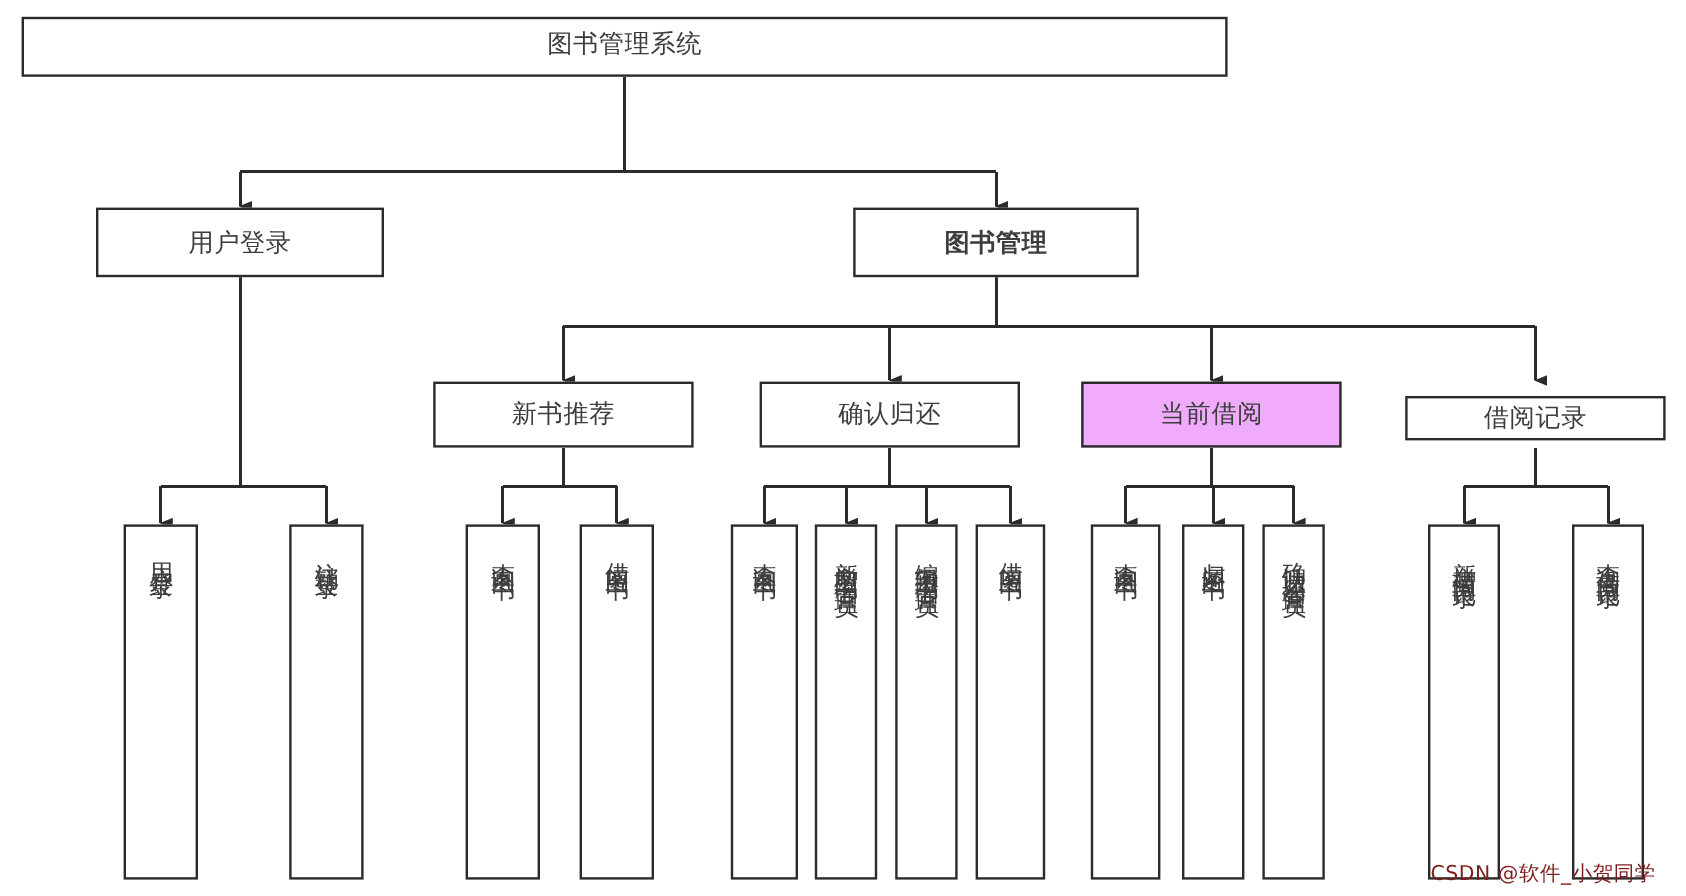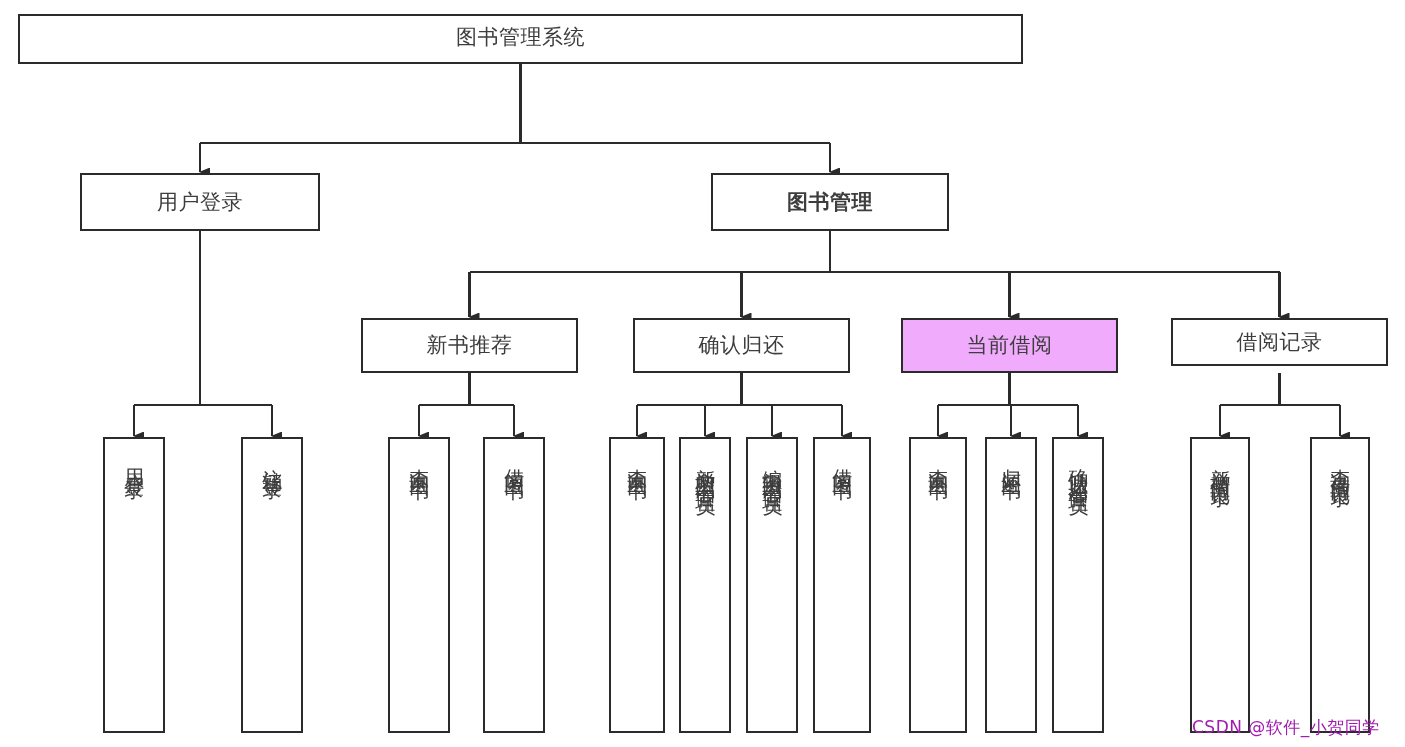--- a/index.html
+++ b/index.html
@@ -127,21 +127,21 @@
       </div>
       <div class="node-box" style="left: 361px; top: 318px; width: 217px; height: 55px; border-color: rgb(43, 43, 43); background: rgb(255, 255, 255); align-items: center;">
         <span class="node-label" style="color: rgb(61, 61, 61);">新书推荐</span>
       </div>
       <div class="node-box" style="left: 633px; top: 318px; width: 217px; height: 55px; border-color: rgb(43, 43, 43); background: rgb(255, 255, 255);">
         <span class="node-label" style="color: rgb(61, 61, 61);">确认归还</span>
       </div>
       <div class="node-box" style="left: 901px; top: 318px; width: 217px; height: 55px; border-color: rgb(43, 43, 43); background: #f0abfc;">
         <span class="node-label" style="color: rgb(61, 61, 61);">当前借阅</span>
       </div>
-      <div class="node-box" style="left: 1171px; top: 318px; width: 217px; height: 48px; border-color: rgb(43, 43, 43); background: rgb(255, 255, 255);">
+      <div class="node-box" style="left: 1171px; top: 330px; width: 217px; height: 37px; border-color: rgb(43, 43, 43); background: rgb(255, 255, 255);">
         <span class="node-label" style="color: rgb(61, 61, 61);">借阅记录</span>
       </div>
       <div class="node-box vertical" style="left: 103px; top: 437px; width: 62px; height: 296px; border-color: rgb(43, 43, 43); background: rgb(255, 255, 255);">
         <span class="node-label" style="color: rgb(61, 61, 61);">用户登录</span>
       </div>
       <div class="node-box vertical" style="left: 241px; top: 437px; width: 62px; height: 296px; border-color: rgb(43, 43, 43); background: rgb(255, 255, 255);">
         <span class="node-label" style="color: rgb(61, 61, 61);">注销登录</span>
       </div>
       <div class="node-box vertical" style="left: 388px; top: 437px; width: 62px; height: 296px; border-color: rgb(43, 43, 43); background: rgb(255, 255, 255);">
         <span class="node-label" style="color: rgb(61, 61, 61);">查询图书</span>
@@ -171,14 +171,14 @@
         <span class="node-label" style="color: rgb(61, 61, 61);">确认归还（管理员）</span>
       </div>
       <div class="node-box vertical" style="left: 1190px; top: 437px; width: 60px; height: 296px; border-color: rgb(43, 43, 43); background: rgb(255, 255, 255);">
         <span class="node-label" style="color: rgb(61, 61, 61);">新增借阅记录</span>
       </div>
       <div class="node-box vertical" style="left: 1310px; top: 437px; width: 60px; height: 296px; border-color: rgb(43, 43, 43); background: rgb(255, 255, 255);">
         <span class="node-label" style="color: rgb(61, 61, 61);">查询借阅记录</span>
       </div>
     </div>
 
-  <div class="watermark" style="left: 1192px; top: 716px; color: #a21caf;">CSDN @软件_小贺同学</div>
+  <div class="watermark" style="left: 1192px; top: 716px; color: #7f1d1d;">CSDN @软件_小贺同学</div>
 </div>
 
 </body></html>

